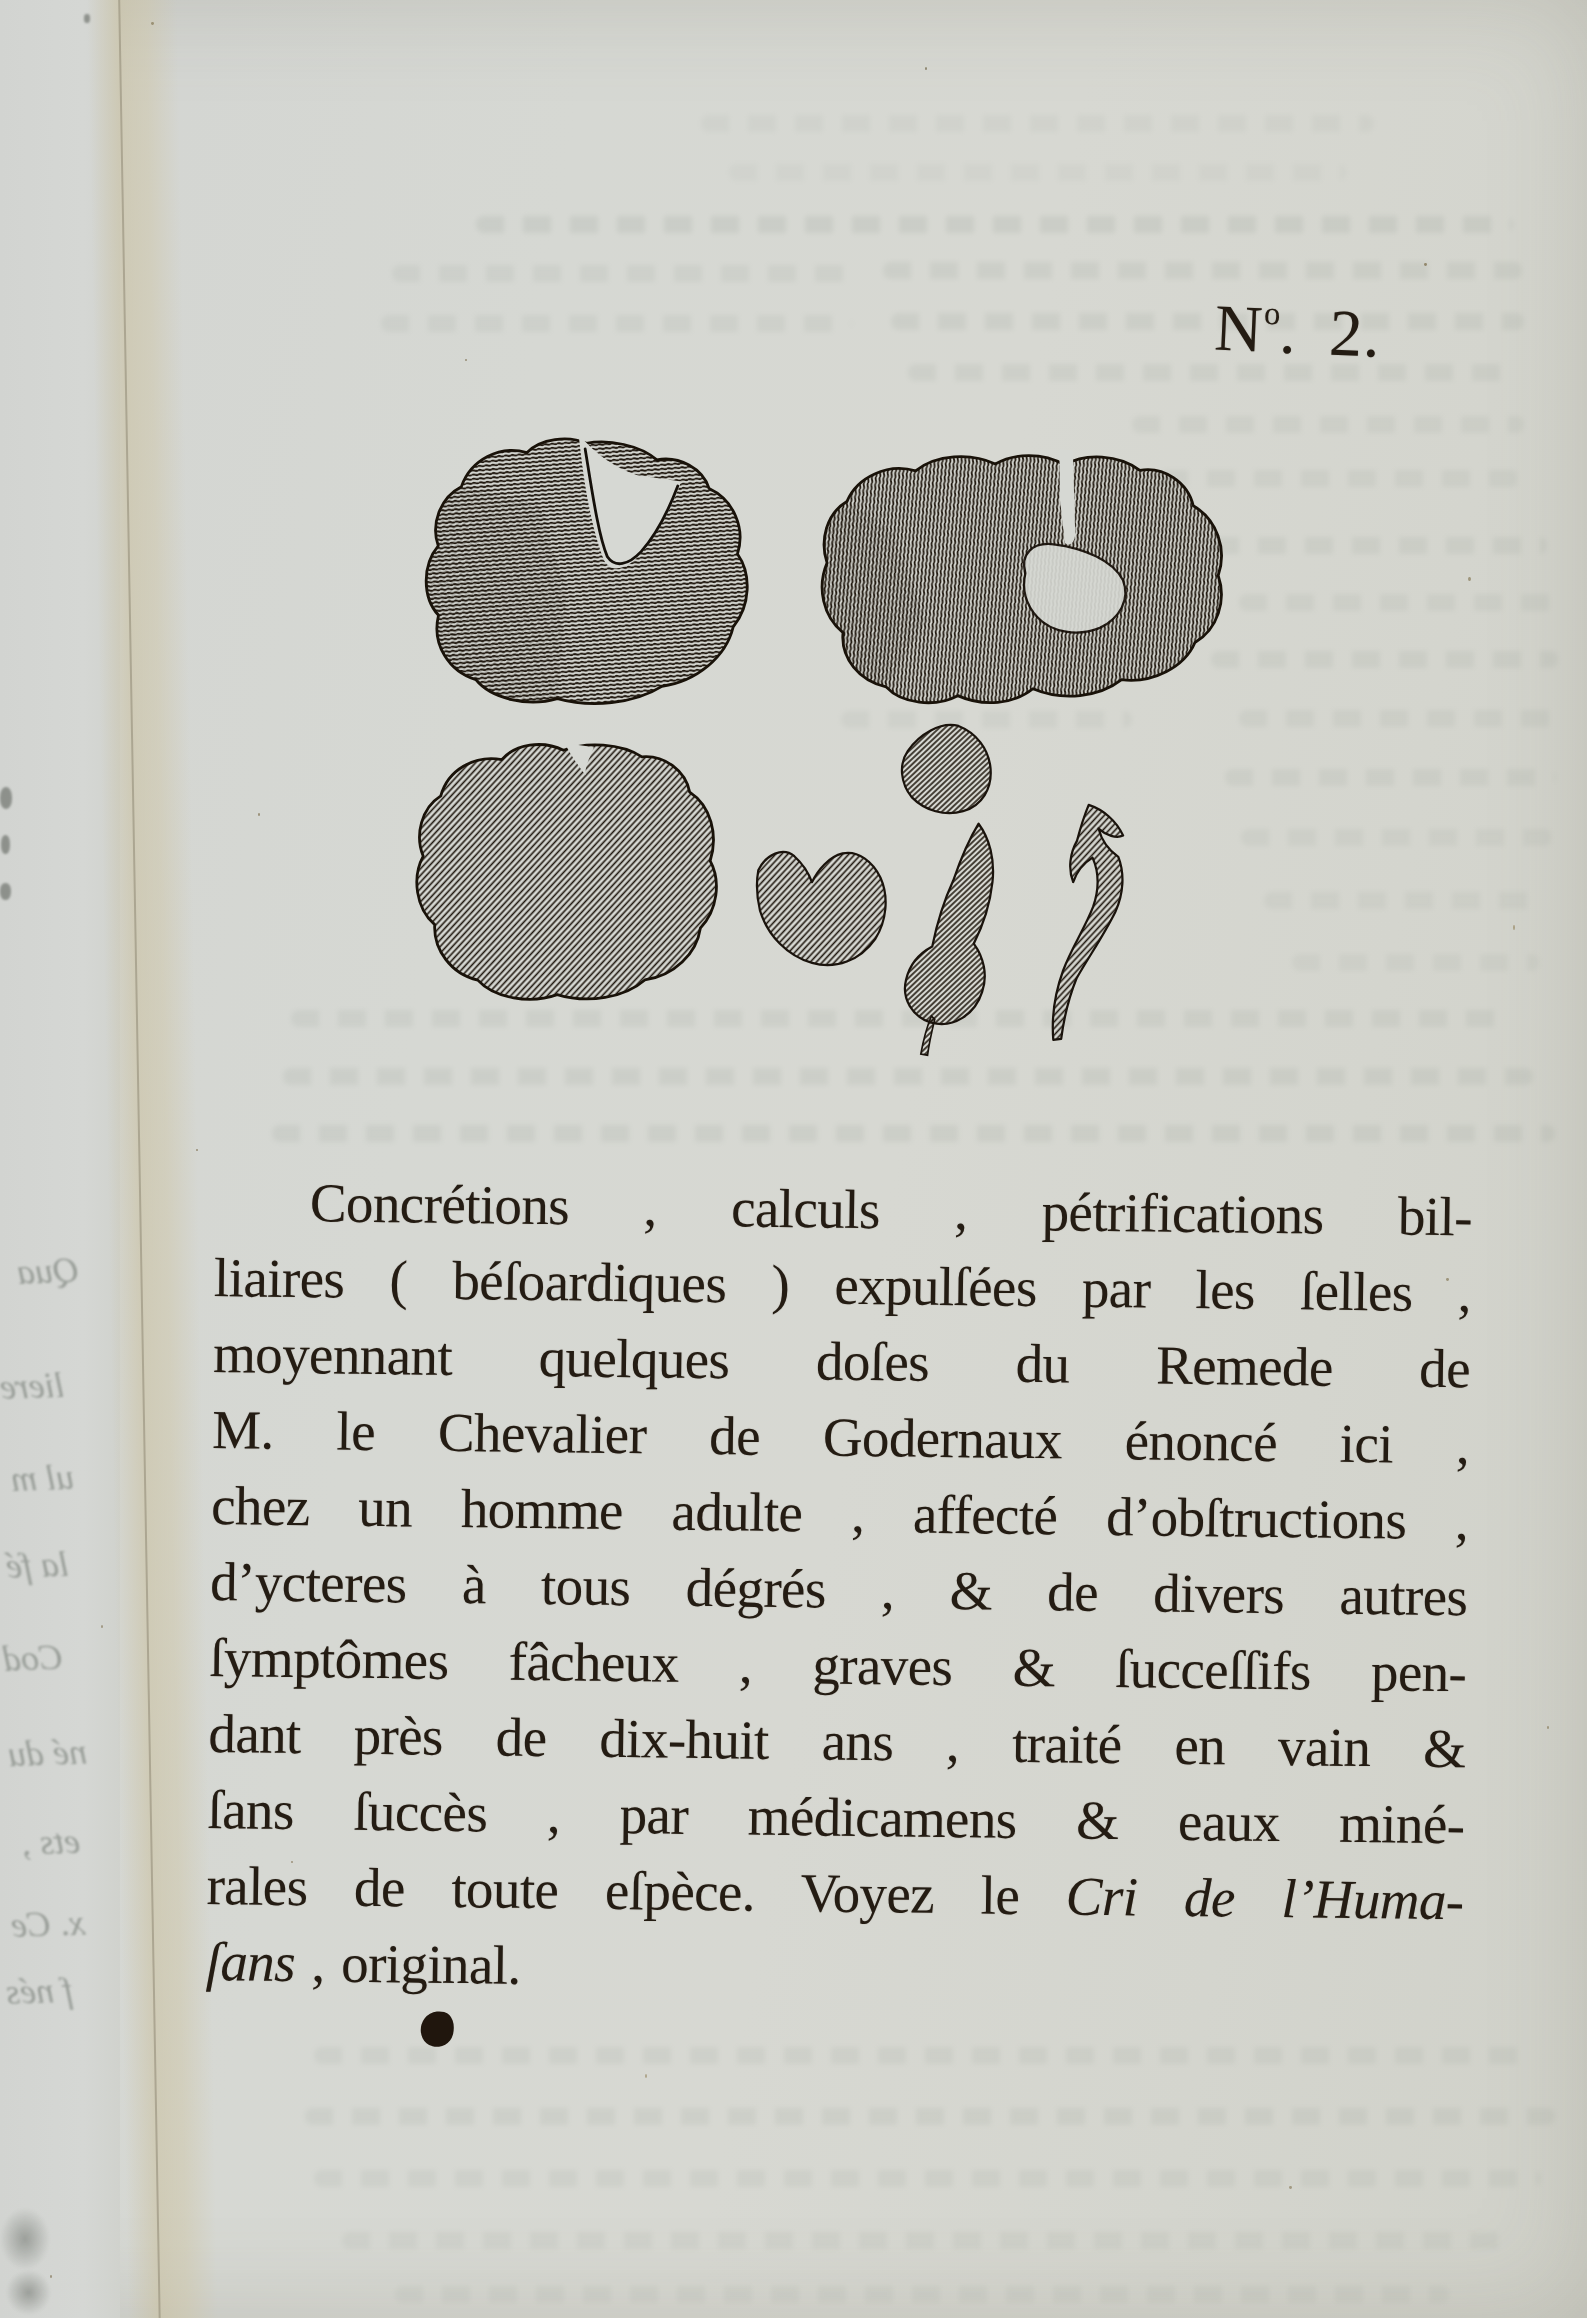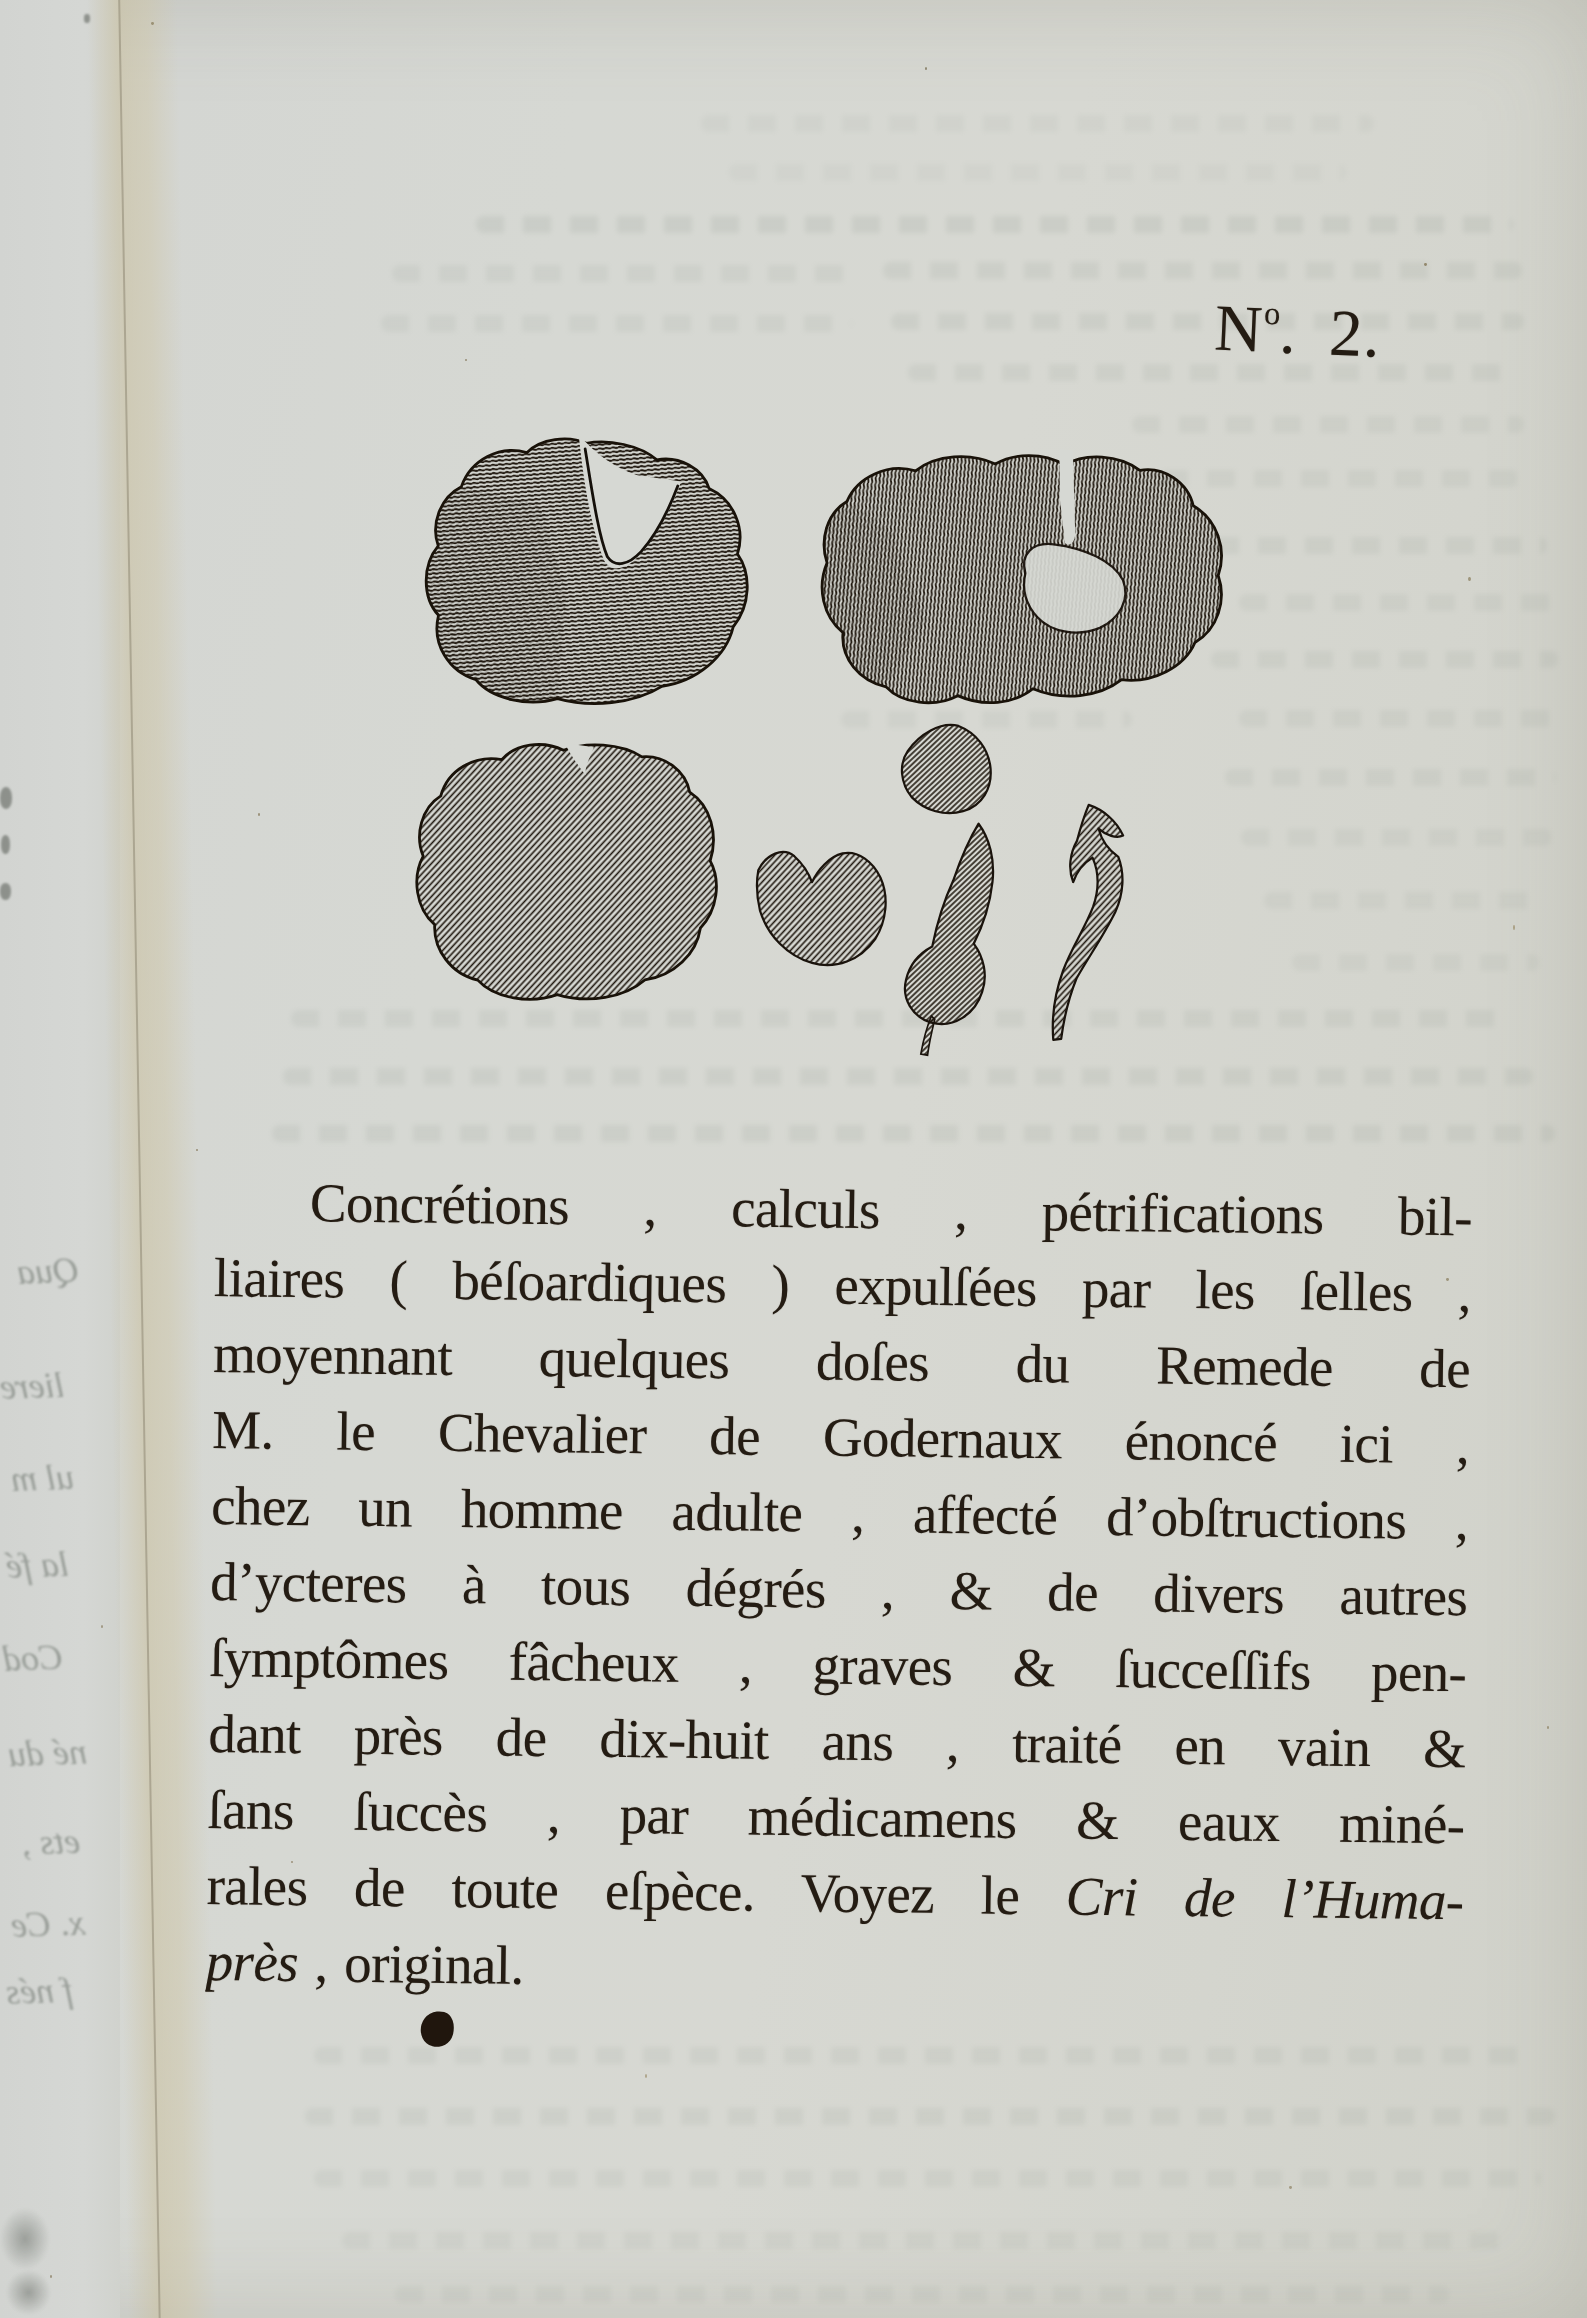--- a/index.html
+++ b/index.html
@@ -147,21 +147,21 @@
       <div class="pline first"><span>Concrétions , calculs , pétrifications bil-</span></div>
       <div class="pline"><span>liaires ( béſoardiques ) expulſées par les ſelles ,</span></div>
       <div class="pline"><span>moyennant quelques doſes du Remede de</span></div>
       <div class="pline"><span>M. le Chevalier de Godernaux énoncé ici ,</span></div>
       <div class="pline"><span>chez un homme adulte , affecté d’obſtructions ,</span></div>
       <div class="pline"><span>d’ycteres à tous dégrés , &amp; de divers autres</span></div>
       <div class="pline"><span>ſymptômes fâcheux , graves &amp; ſucceſſifs pen-</span></div>
       <div class="pline"><span>dant près de dix-huit ans , traité en vain &amp;</span></div>
       <div class="pline"><span>ſans ſuccès , par médicamens &amp; eaux miné-</span></div>
       <div class="pline"><span>rales de toute eſpèce. Voyez le </span><span class="it">Cri de l’Huma-</span></div>
-      <div class="pline last"><span class="it">près</span><span> , original.</span></div>
+      <div class="pline last"><span class="it">ſans</span><span> , original.</span></div>
     </div>
 
     <div class="blot"></div>
   </div>
 
   <div class="mark" style="left:0px;top:787px;width:12.3px;height:22.4px;"></div>
   <div class="mark" style="left:1.1px;top:835px;width:9px;height:19px;"></div>
   <div class="mark" style="left:0px;top:883px;width:11.2px;height:17px;"></div>
   <div class="mark" style="left:84px;top:14px;width:5.6px;height:9px;"></div>
   <div class="smudge" style="left:0px;top:2208px;width:50px;height:62px;"></div>

